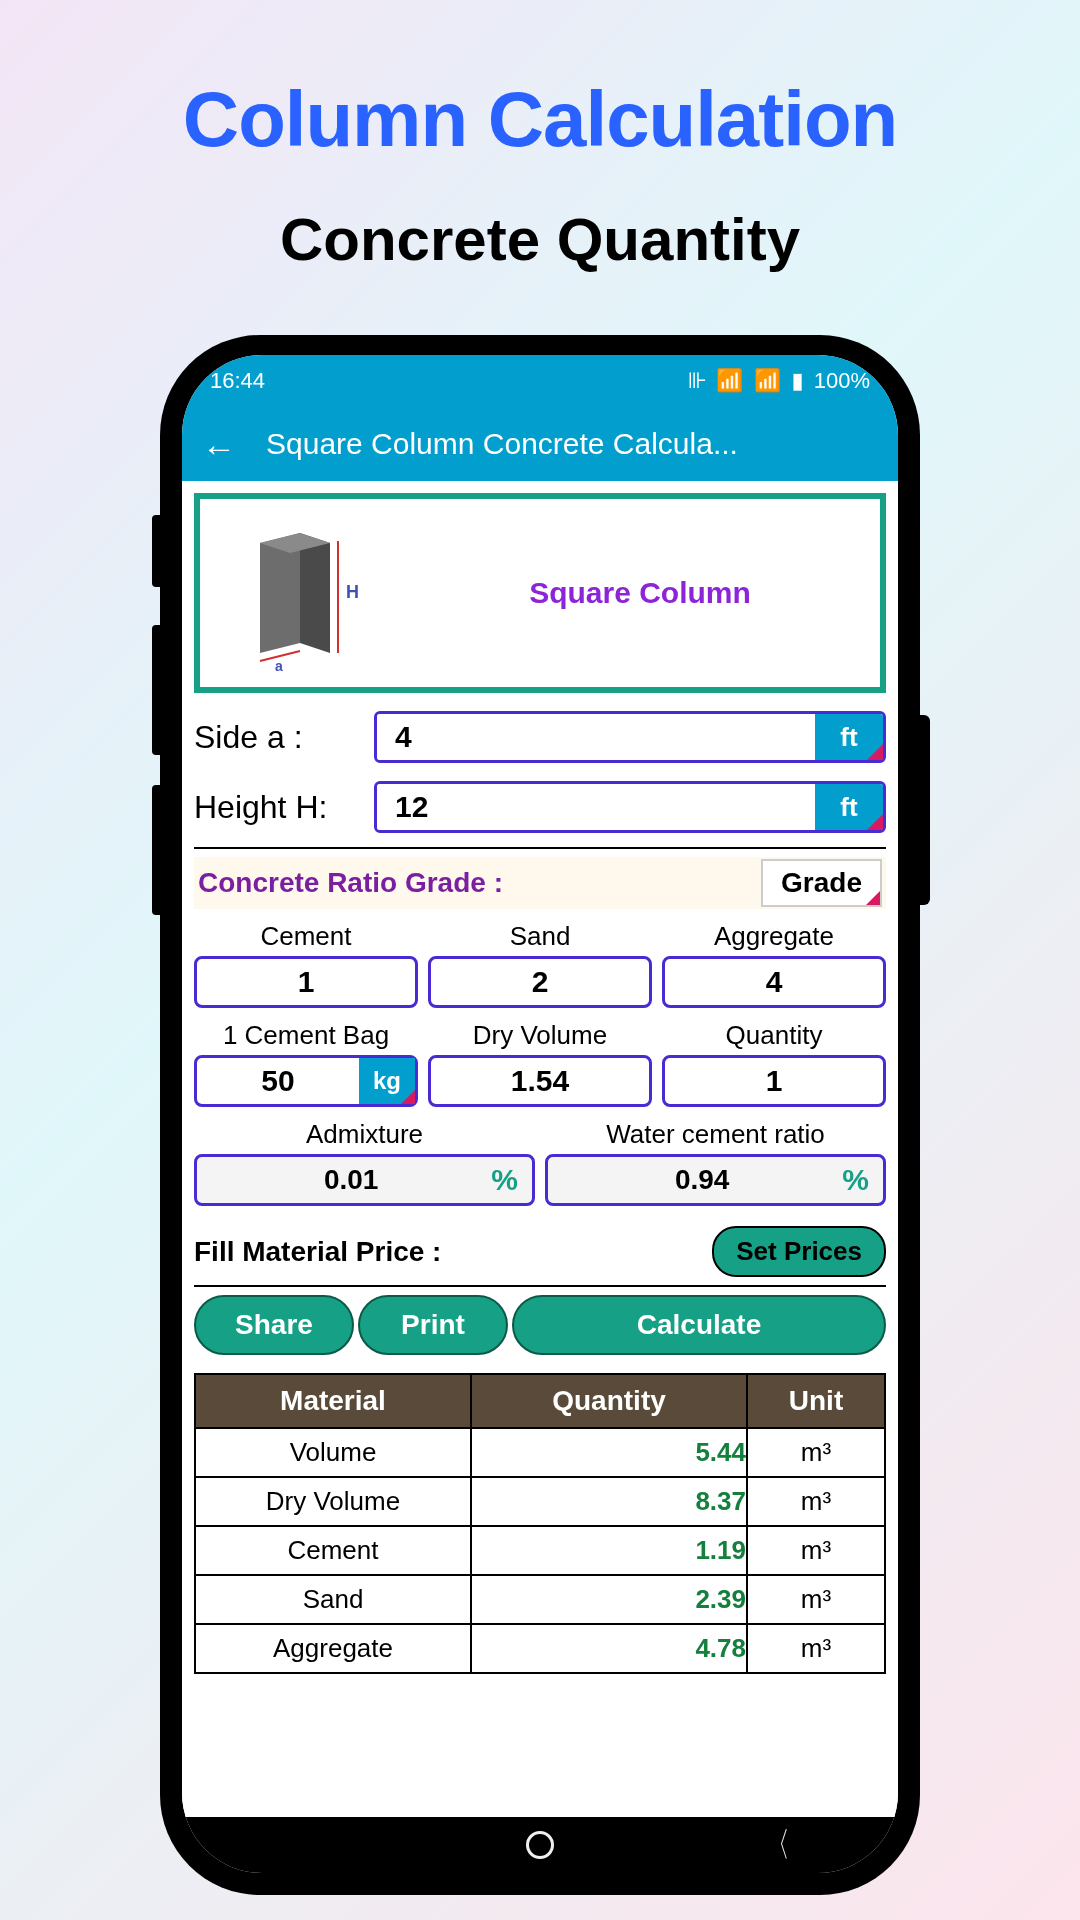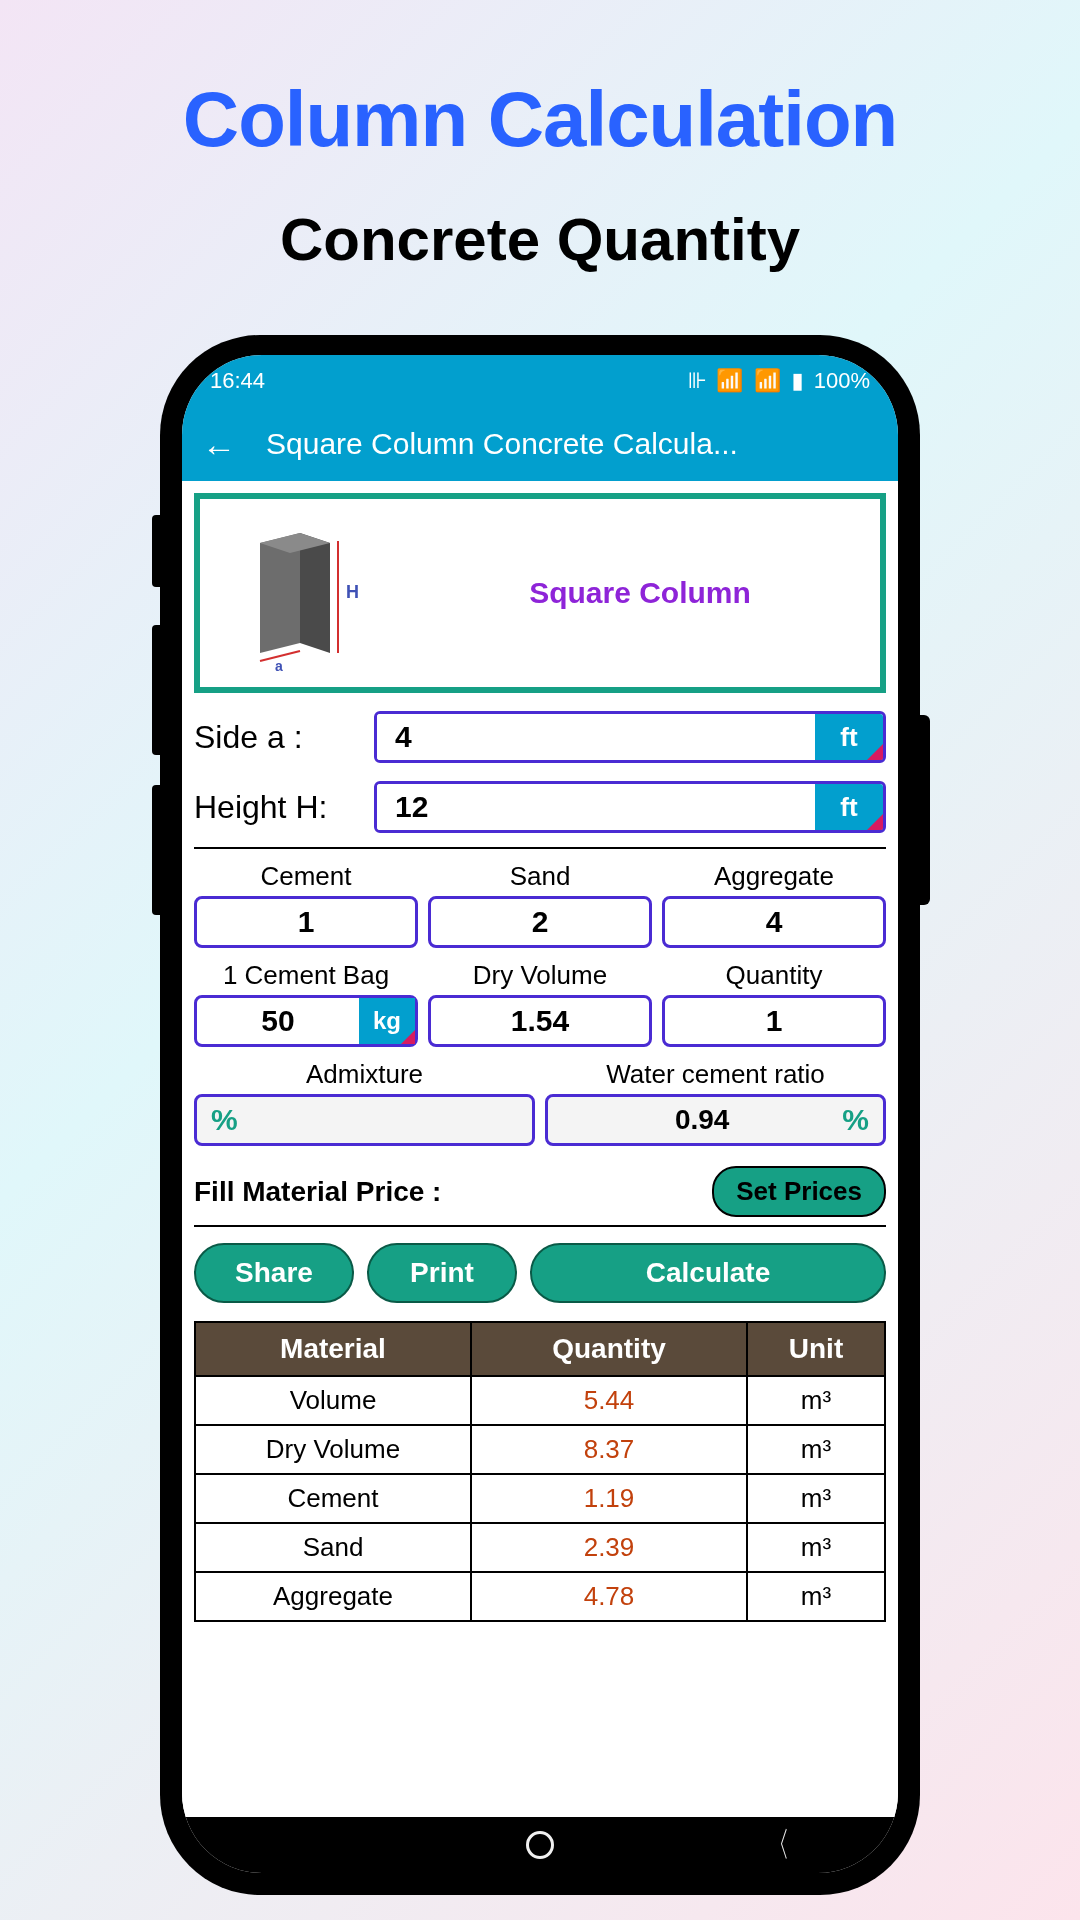--- a/index.html
+++ b/index.html
@@ -106,29 +106,29 @@
 .trio-input .inner-unit::after { content:''; position:absolute; right:0; bottom:0; border:7px solid transparent; border-right-color:#d81b60; border-bottom-color:#d81b60;}
 .duo-row { display:flex; gap:10px; margin-top:6px; }
 .duo-col { flex:1; display:flex; flex-direction:column; align-items:center; }
 .pct-input { width:100%; height:52px; border:3px solid #4a2bd3; border-radius:8px; background:#f4f4f4; display:flex; align-items:center; padding:0 14px; font-size:28px; font-weight:700;}
 .pct-input .v { flex:1; text-align:center; }
 .pct-input .pct { color:#16a085; font-size:30px; font-weight:900;}
 .price-row { display:flex; align-items:center; margin-top:20px; }
 .price-label { flex:1; font-size:28px; font-weight:700; }
 .set-prices-btn { background:#16a085; border:2px solid #000; border-radius:24px; color:#000; font-size:26px; font-weight:700; padding:8px 22px;}
 .divider2 { height:2px; background:#000; margin-top:8px; }
-.actions-row { display:flex; gap:13px; margin-top:16px; }
+.actions-row { display:flex; gap:4px; margin-top:8px; }
 .action-btn { background:#16a085; border:2px solid #0a5a47; border-radius:34px; color:#fff; font-size:28px; font-weight:600; height:60px; display:flex; align-items:center; justify-content:center;}
 .action-btn.share { flex:0 0 160px; }
 .action-btn.calc { flex:1; }
 .action-btn.print { flex:0 0 150px; }
 .results-table { margin-top:18px; width:100%; border-collapse:collapse; }
 .results-table th { background:#5a4a3a; color:#fff; font-size:28px; font-weight:700; padding:10px 0; border:2px solid #000;}
 .results-table td { font-size:26px; font-weight:500; padding:8px 0; border:2px solid #000; text-align:center; }
-.results-table td.qty { color:#c2410c; font-weight:400; }
+.results-table td.qty { color:#15803d; font-weight:700;text-align:right; }
 .navbar { height:56px; background:#000; display:flex; align-items:center; justify-content:space-around; color:#f0f0f0; font-size:32px;}
 .nav-recent { width:34px; height:3px; display:flex; flex-direction:column; gap:6px; }
 .nav-recent span { display:block; height:3px; background:#f0f0f0; border-radius:2px;}
 .nav-home { width:28px; height:28px; border:3px solid #f0f0f0; border-radius:50%;}
 .nav-back { font-size:34px; transform:scaleX(0.7);}
 </style>
 </head>
 <body>
 
 <h1 class="hero-title">Column Calculation</h1>
@@ -183,20 +183,24 @@
       <div class="form-row">
         <span class="form-label">Height H:</span>
         <div class="input-wrap">
           <input value="12" style="">
           <div class="unit-btn">ft</div>
         </div>
       </div>
 
       <div class="divider"></div>
 
+      <div class="ratio-row">
+        <span class="ratio-label">Concrete Ratio Grade :</span>
+        <div class="grade-btn">Grade</div>
+      </div>
 
       <div class="trio-row">
         <div class="trio-col">
           <div class="trio-header">Cement</div>
           <div class="trio-input">1</div>
         </div>
         <div class="trio-col">
           <div class="trio-header">Sand</div>
           <div class="trio-input">2</div>
         </div>
@@ -221,20 +225,21 @@
         <div class="trio-col">
           <div class="trio-header">Quantity</div>
           <div class="trio-input">1</div>
         </div>
       </div>
 
       <div class="duo-row">
         <div class="duo-col">
           <div class="trio-header">Admixture</div>
           <div class="pct-input">
+            <span class="v">0.01</span>
             <span class="pct">%</span>
           </div>
         </div>
         <div class="duo-col">
           <div class="trio-header">Water cement ratio</div>
           <div class="pct-input">
             <span class="v">0.94</span>
             <span class="pct">%</span>
           </div>
         </div>

